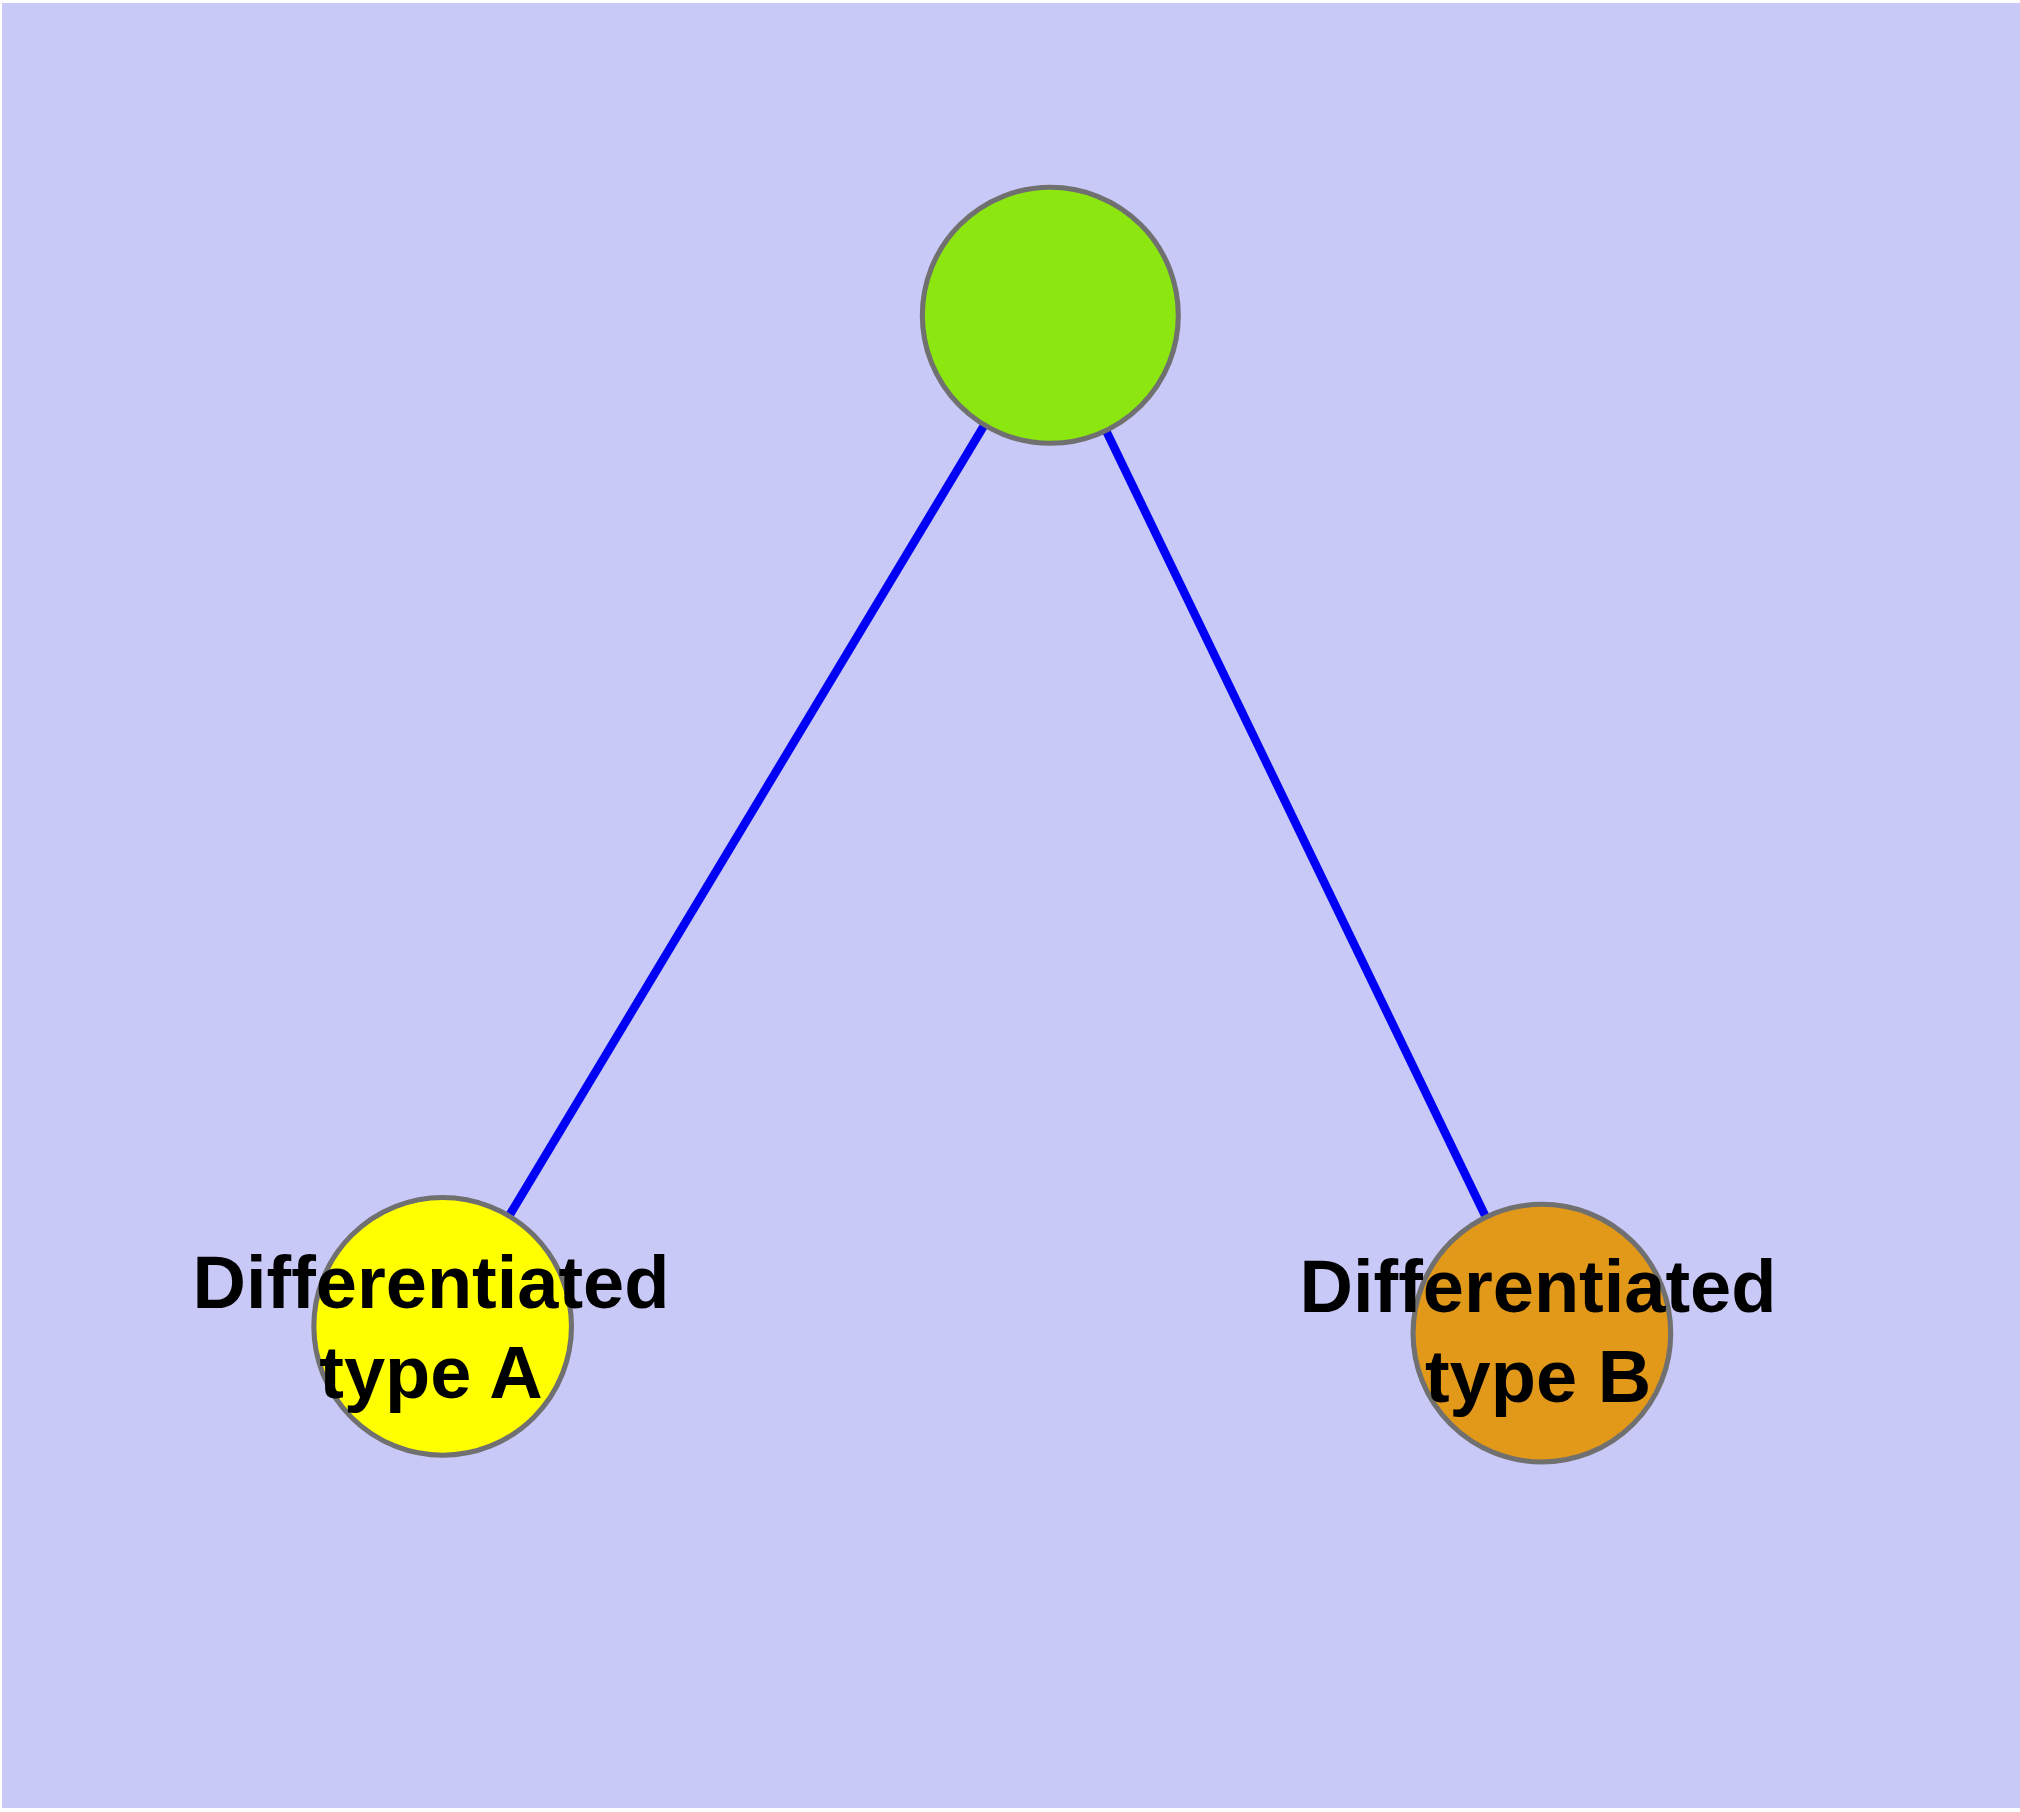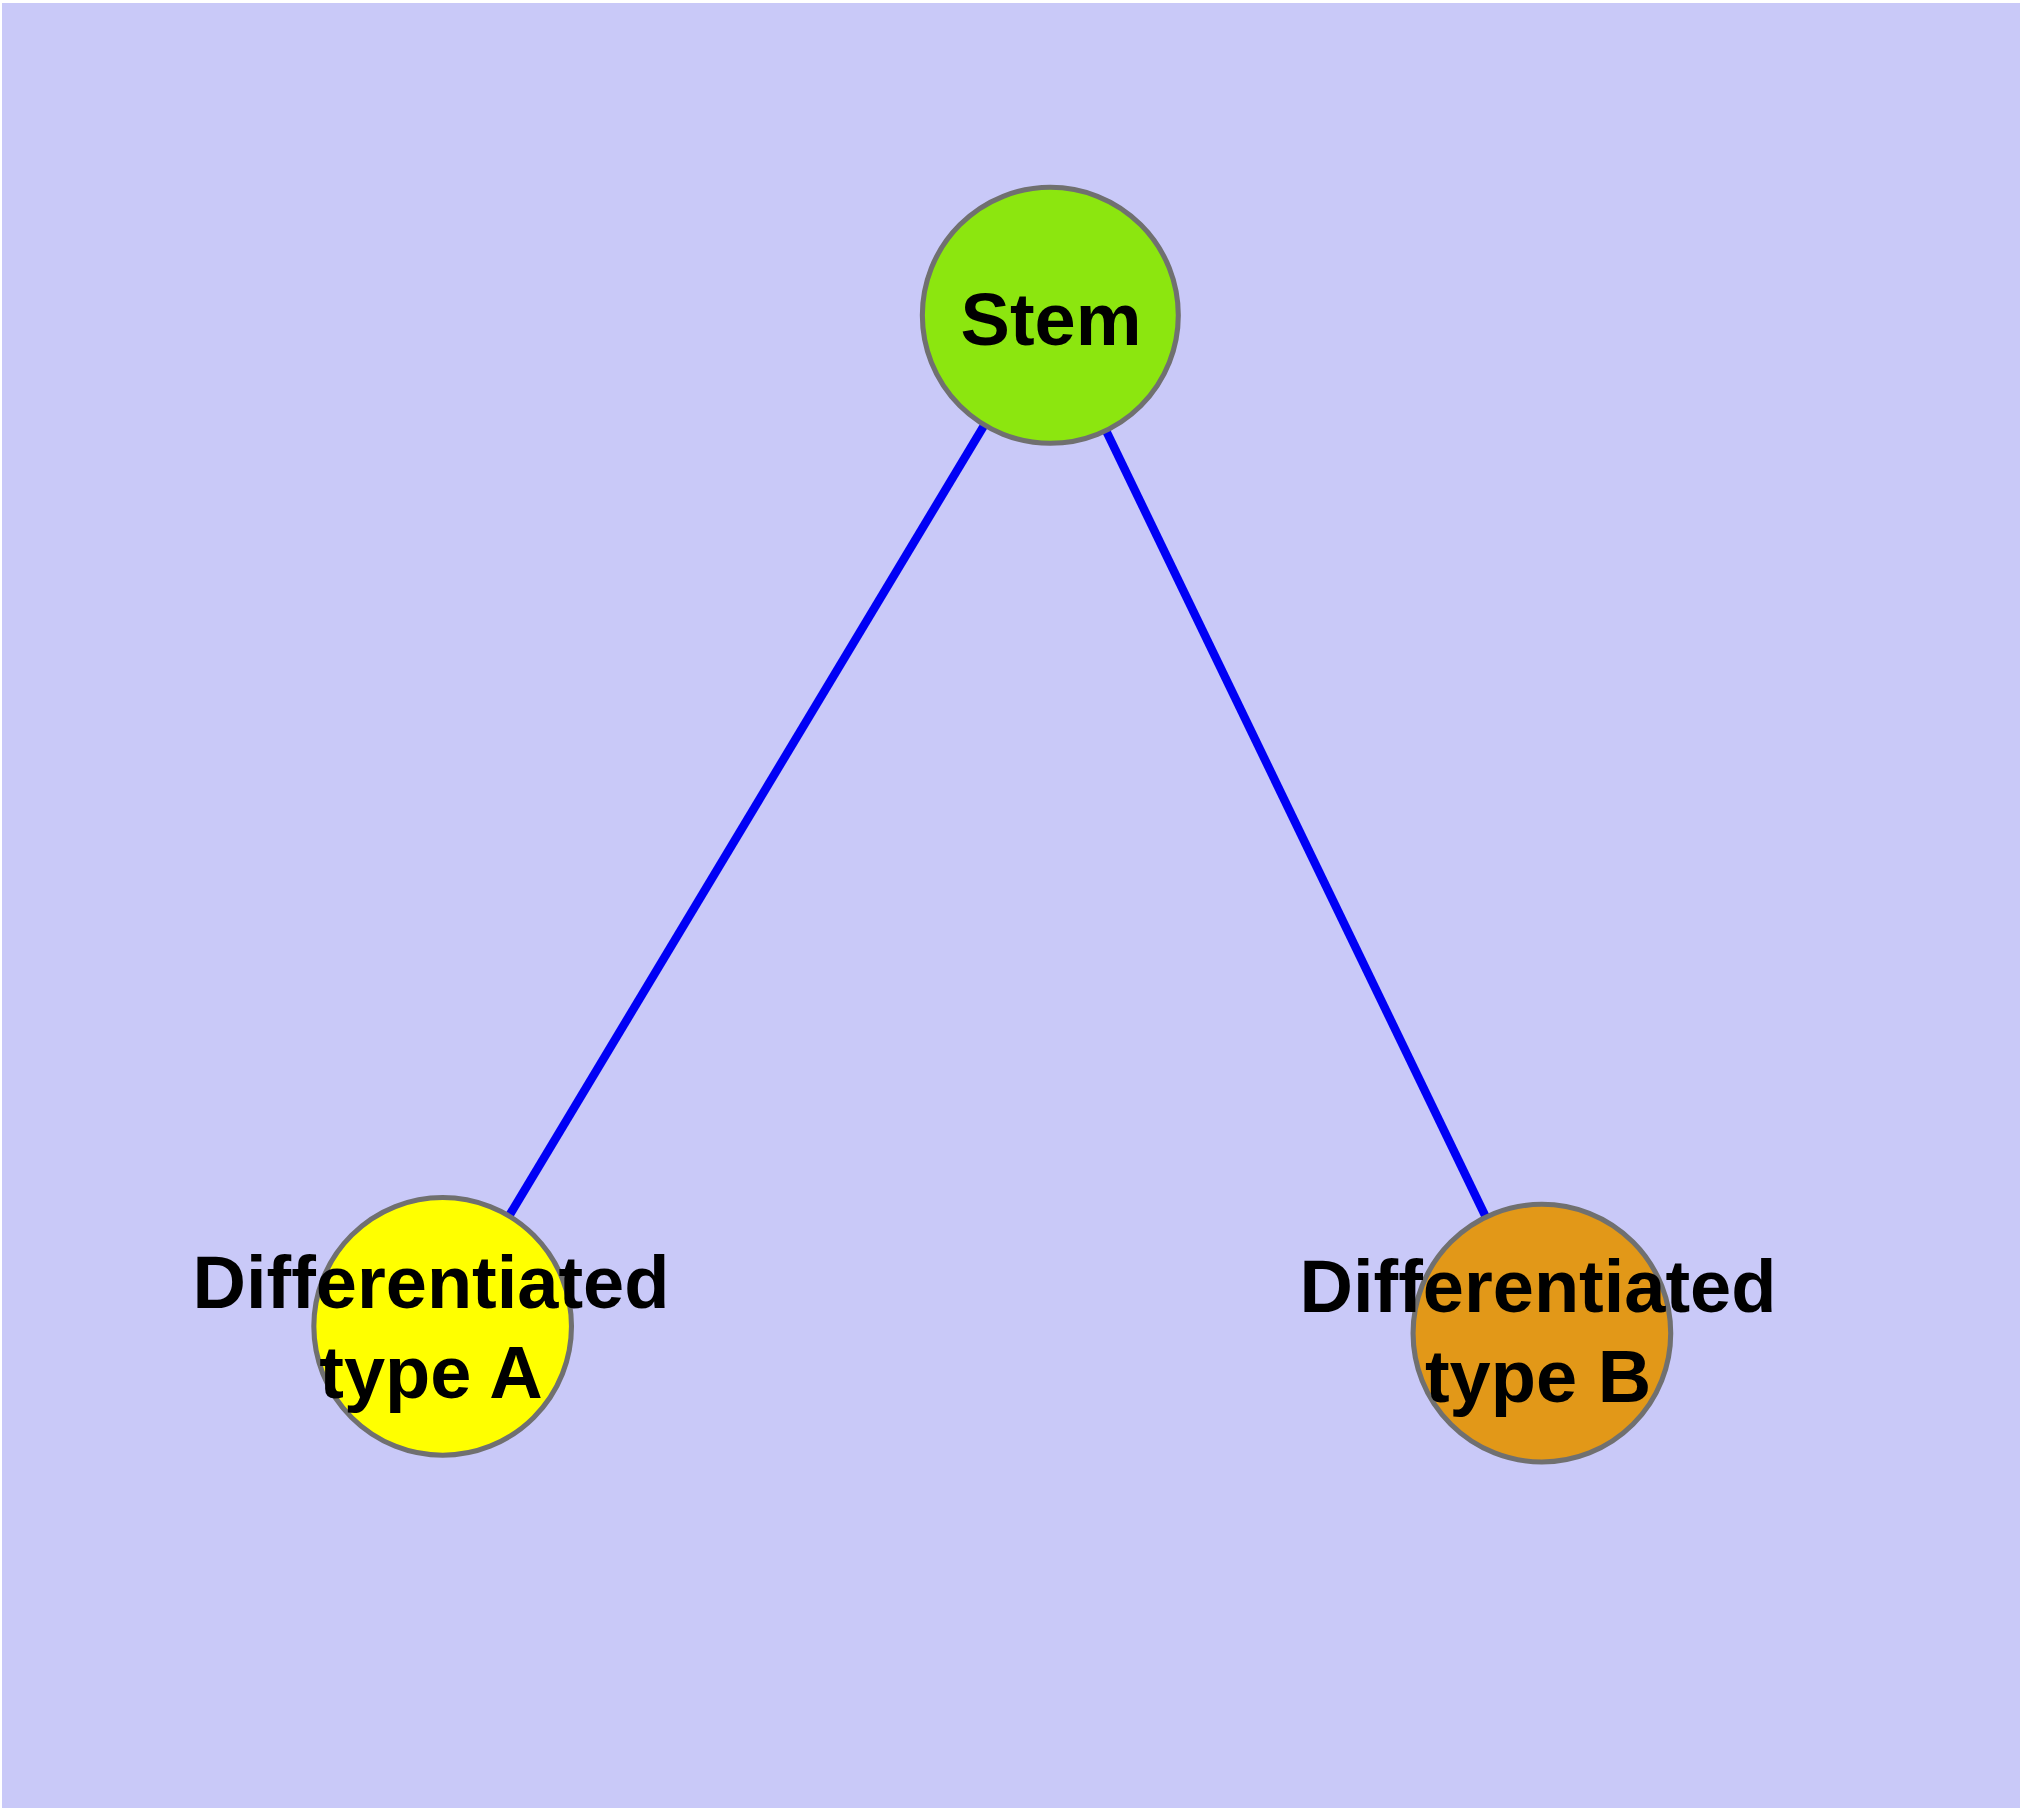--- a/index.html
+++ b/index.html
@@ -64,19 +64,18 @@
 
   <svg class="graph" viewBox="0 0 2384 2138">
     <line class="edge" x1="1239" y1="372" x2="522" y2="1565" stroke="#0000F5"></line>
     <line class="edge" x1="1239" y1="372" x2="1819" y2="1573" stroke="#0000F5"></line>
 
     <circle class="node" cx="1239" cy="372" r="151" fill="#8CE60F"></circle>
     <circle class="node" cx="522" cy="1565" r="152" fill="#FFFF00"></circle>
     <circle class="node" cx="1819" cy="1573" r="152" fill="#E29818"></circle>
   </svg>
 
-  <div class="node-label label-stem">Stem</div>
   <div class="node-label label-type-a">Differentiated
 type A</div>
   <div class="node-label label-type-b">Differentiated
 type B</div>
 </div>
 
 
 </body></html>

